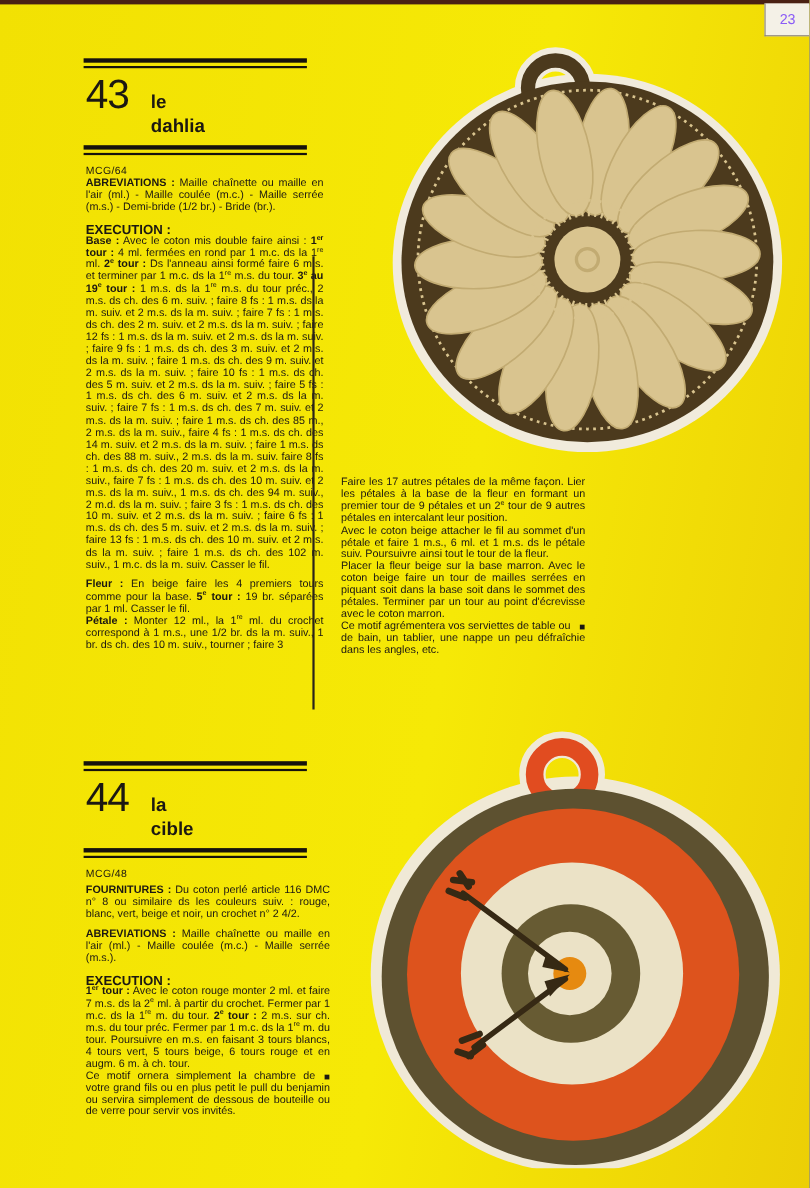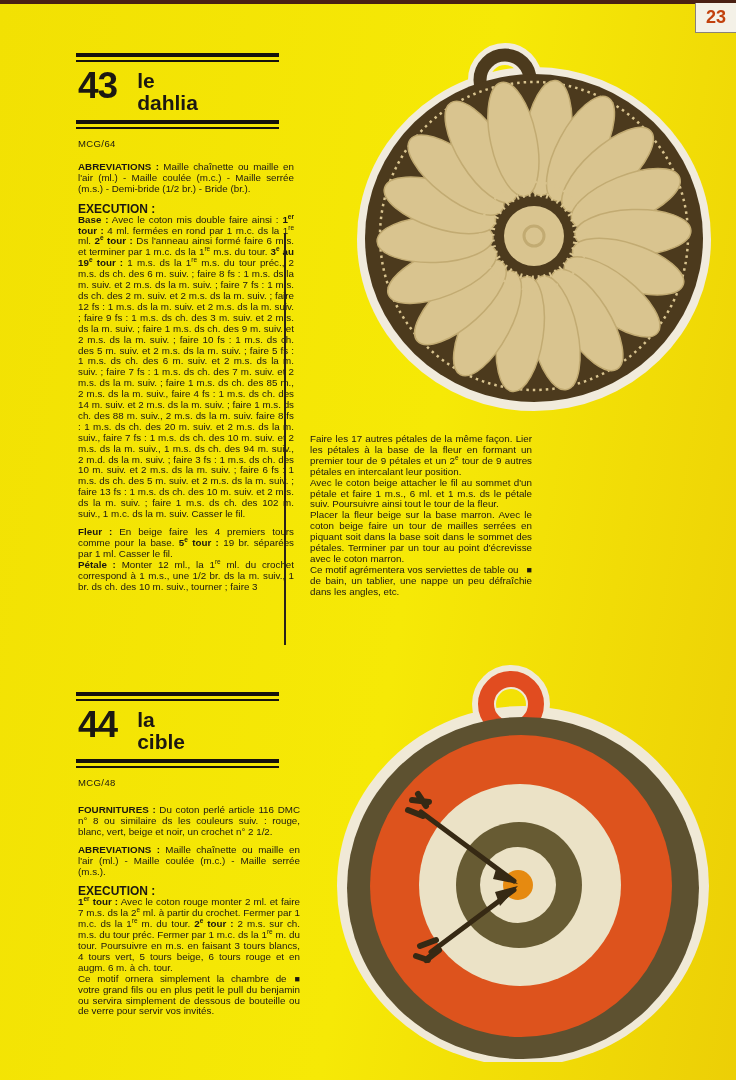--- a/index.html
+++ b/index.html
@@ -6,27 +6,27 @@
   .page{
     position:relative;width:736px;height:1080px;overflow:hidden;
     background:linear-gradient(100deg,#f2e103 0%,#f6e906 55%,#eccf06 100%);
     font-family:"Liberation Sans",sans-serif;color:#1c1812;
   }
   .topbar{position:absolute;top:0;left:0;width:736px;height:4px;}
   .pagenum{
     position:absolute;top:3px;right:0;width:40px;height:29px;background:#f4f1e7;
     border-left:1px solid #8a8377;border-bottom:1px solid #8a8377;
     display:flex;align-items:center;justify-content:center;
-    font-weight:bold;font-size:18px;color:#c2410c;
+    font-weight:normal;font-size:13px;color:#8b5cf6;
   }
   .hdr{position:absolute;width:203px;left:76px;}
   .rule{height:3px;border-top:4px solid #16120c;border-bottom:2px solid #16120c;}
   .hrow{display:flex;gap:20px;padding:7px 0 6px 2px;align-items:flex-start;}
-  .num{font-size:37px;font-weight:bold;line-height:34px;letter-spacing:-1px;}
-  .ttl{font-size:21px;font-weight:bold;line-height:22px;padding-top:1px;}
+  .num{font-size:37px;font-weight:normal;line-height:34px;letter-spacing:-1px;}
+  .ttl{font-size:17px;font-weight:bold;line-height:22px;padding-top:1px;margin-top:12px;}
   .ref{font-size:9.5px;margin-top:9px;padding-left:2px;letter-spacing:.4px;}
   .col{position:absolute;font-size:9.8px;line-height:10.9px;text-align:justify;}
   .para{margin:7px 0 0 0;}
   .para.tight{margin-top:0;}
   .para .b,.para b{font-weight:bold;}
   .para.h{font-weight:bold;text-align:left;margin-top:9px;font-size:12px;}
   sup{font-size:6.5px;line-height:0;vertical-align:super;}
   .endmark{float:right;margin-left:8px;font-size:9px;}
   .vrule{position:absolute;left:284px;top:233px;width:2px;height:412px;background:#2a231a;}
   .photo{position:absolute;}
@@ -112,21 +112,21 @@
       <div class="ttl">
         <span>la</span><br>
         <span>cible</span>
       </div>
     </div>
     <div class="rule"></div>
     <div class="ref">MCG/48</div>
   </div>
 
   <div class="col" style="left:78px;top:798px;width:222px;">
-      <p class="para"><span class="b">FOURNITURES :</span><span> Du coton perlé article 116 DMC n° 8 ou similaire ds les couleurs suiv. : rouge, blanc, vert, beige et noir, un crochet n° 2 1/2.</span></p>
+      <p class="para"><span class="b">FOURNITURES :</span><span> Du coton perlé article 116 DMC n° 8 ou similaire ds les couleurs suiv. : rouge, blanc, vert, beige et noir, un crochet n° 2 4/2.</span></p>
       <p class="para"><span class="b">ABREVIATIONS :</span><span> Maille chaînette ou maille en l'air (ml.) - Maille coulée (m.c.) - Maille serrée (m.s.).</span></p>
       <p class="para h"><span>EXECUTION :</span></p>
       <p class="para tight"><span class="b">1</span><sup class="b">er</sup><span class="b"> tour :</span><span> Avec le coton rouge monter 2 ml. et faire 7 m.s. ds la 2</span><sup>e</sup><span> ml. à partir du crochet. Fermer par 1 m.c. ds la 1</span><sup>re</sup><span> m. du tour. </span><span class="b">2</span><sup class="b">e</sup><span class="b"> tour :</span><span> 2 m.s. sur ch. m.s. du tour préc. Fermer par 1 m.c. ds la 1</span><sup>re</sup><span> m. du tour. Poursuivre en m.s. en faisant 3 tours blancs, 4 tours vert, 5 tours beige, 6 tours rouge et en augm. 6 m. à ch. tour.</span></p>
       <p class="para tight"><span class="endmark">■</span><span>Ce motif ornera simplement la chambre de votre grand fils ou en plus petit le pull du benjamin ou servira simplement de dessous de bouteille ou de verre pour servir vos invités.</span></p>
     </div>
 
   <svg class="photo" style="left:328px;top:660px;" width="388" height="402" viewBox="0 0 388 402">
 
     <circle cx="183" cy="44" r="27" fill="none" stroke-width="24" stroke="#f0e9d6"></circle>
     <ellipse cx="195" cy="226" rx="186" ry="180" fill="#f0e9d6"></ellipse>

